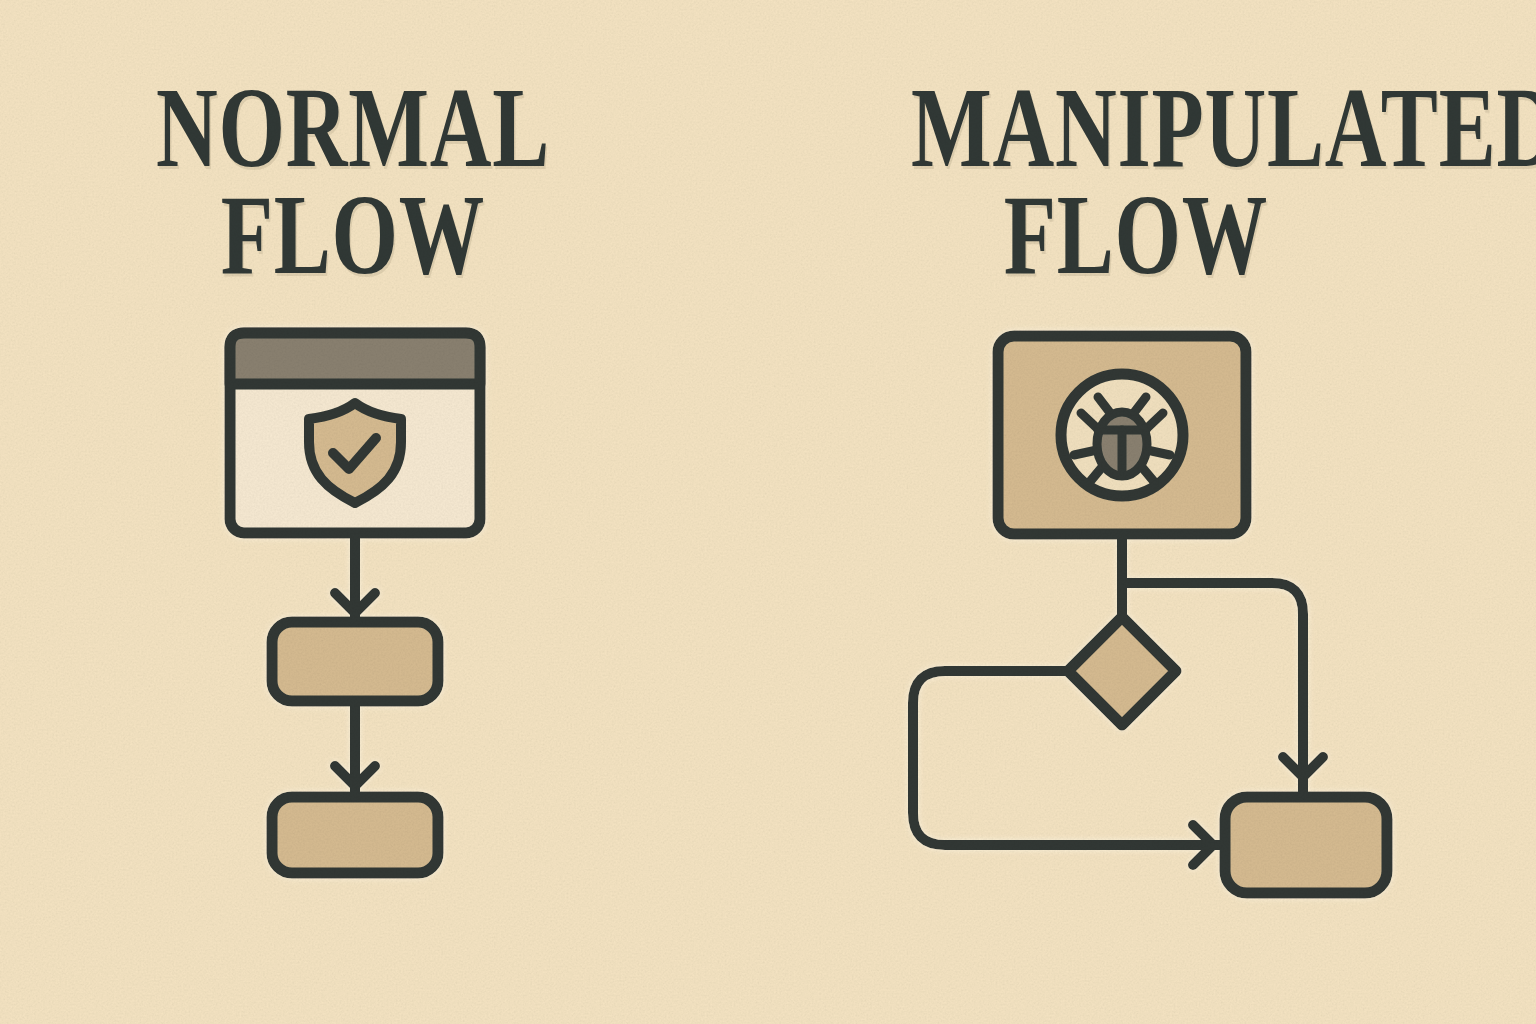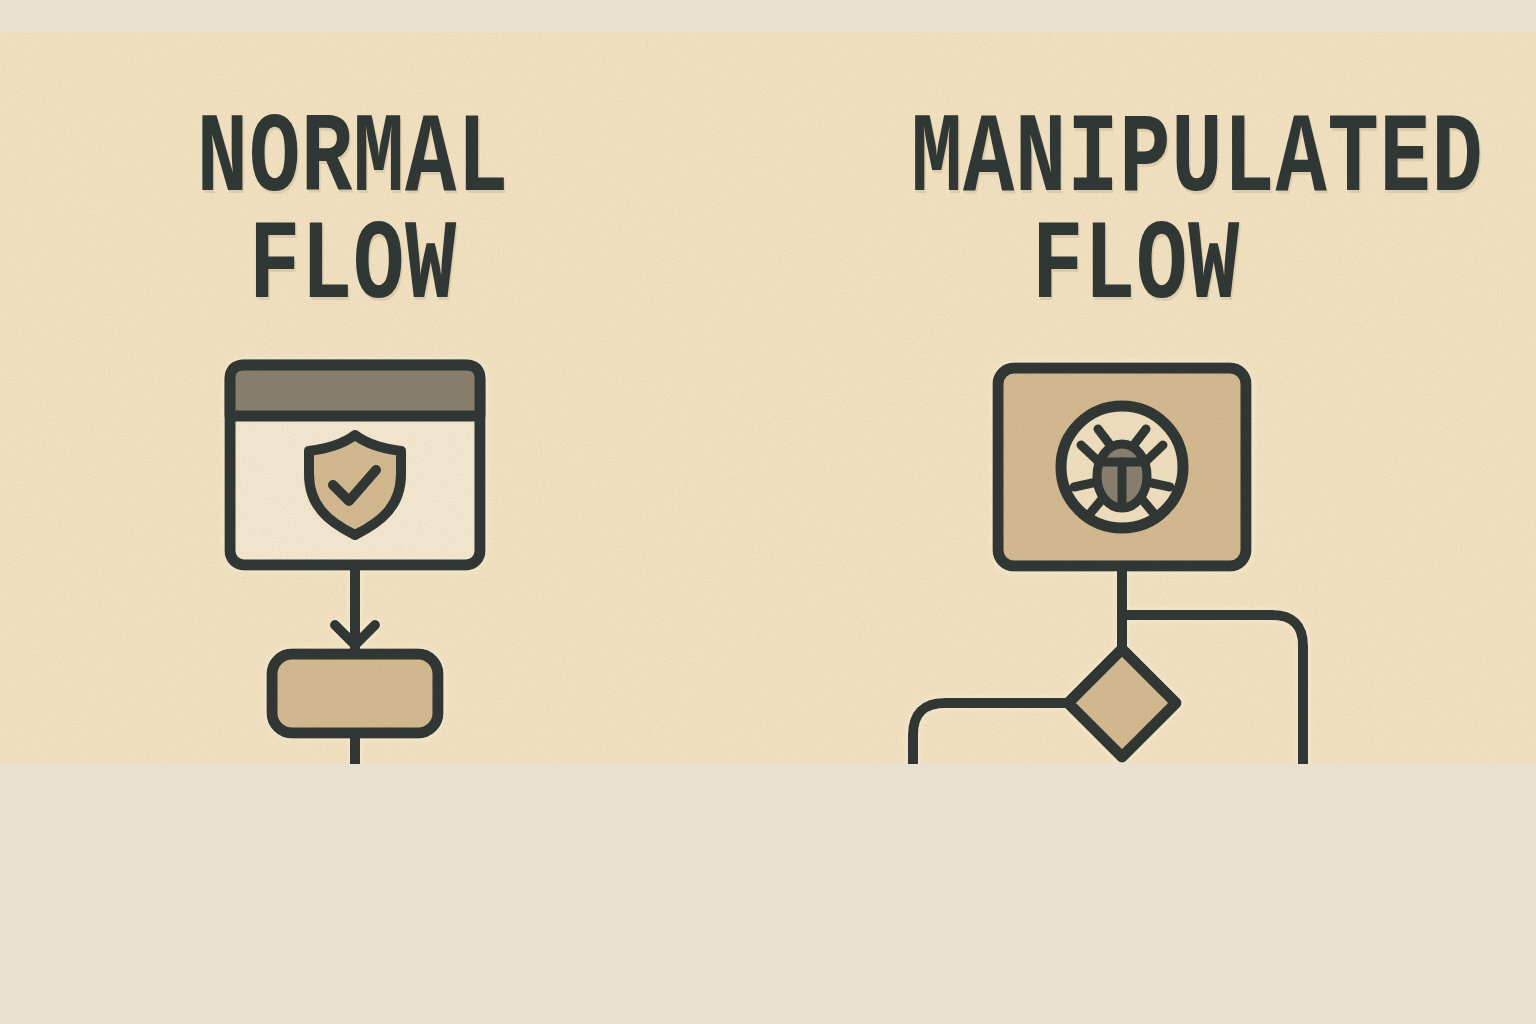--- a/index.html
+++ b/index.html
@@ -1,22 +1,21 @@
 <!DOCTYPE html>
 <html style="--bg: #f7e6c4; --ink: #313936; --tan: #d8bd92; --olive: #8b8271; --panel: #f9ecd4; --circle_bg: #f4e3c1;"><head>
 <meta charset="utf-8">
 <style>
   html,body{margin:0;padding:0;background:#e8e0d0;}
   .stage{
     position:relative;
-    width:1536px;height:732px;
+    width:1536px;height:1024px;
     overflow:hidden;
     background:var(--bg,#f7e6c4);
-    font-family:Liberation Mono, monospace;
-    margin-top:32px;
+    font-family:Liberation Serif, serif;
   }
   .title{
     position:absolute;
     text-align:center;
     color:var(--ink,#313936);
     font-weight:700;
     font-size:114px;
     line-height:107px;
     letter-spacing:1px;
     transform:scaleX(0.75);

